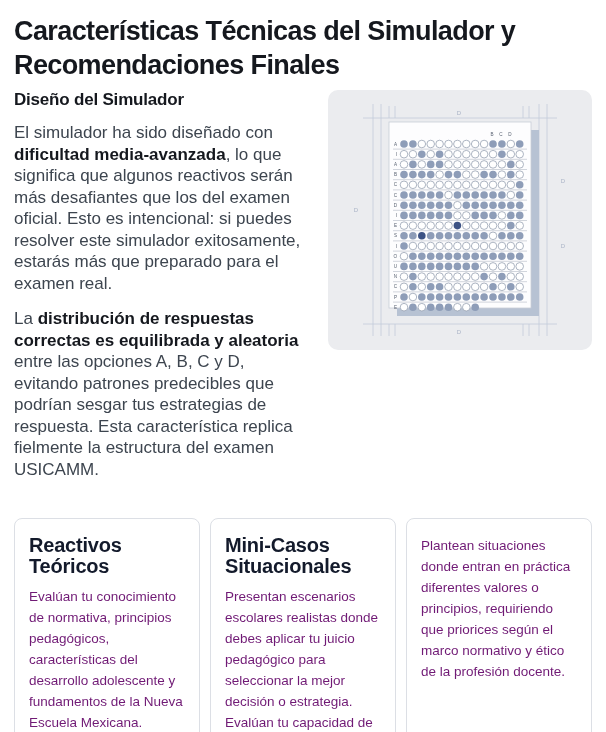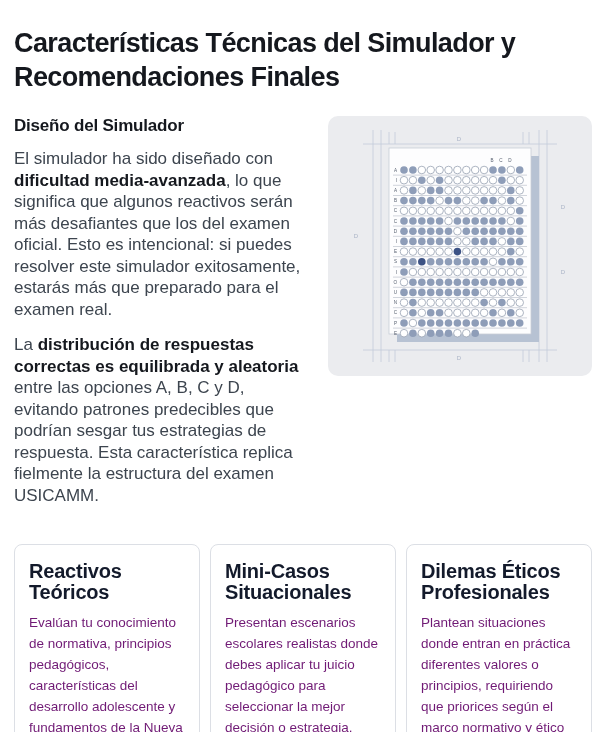--- a/index.html
+++ b/index.html
@@ -6,24 +6,24 @@
   html,body { background:#ffffff; }
   body {
     width:606px; height:732px; overflow:hidden;
     font-family:"Liberation Sans","DejaVu Sans",sans-serif;
     color:#3d454f;
   }
   .page { padding:6px 14px 0 14px; }
 
   h1 {
     font-size:27px; line-height:34px; font-weight:700;
-    letter-spacing:-0.6px; color:#15181e; margin-top:20px;
+    letter-spacing:-0.6px; color:#15181e; margin-top:8px;
   }
 
-  .two-col { display:flex; gap:22px; margin-top:22px; align-items:flex-start; }
+  .two-col { display:flex; gap:22px; margin-top:8px; align-items:flex-start; }
   .col-text { width:292px; flex:none; }
   h2 { font-size:17px; font-weight:700; color:#15181e; margin:0 0 12px 0; letter-spacing:-0.2px; }
   .col-text p { font-size:17px; line-height:21.5px; margin-bottom:14px; }
   .col-text strong, .footer-note strong { color:#15181e; font-weight:700; }
 
   .illus {
     flex:1; height:260px; background:#ebecef; border-radius:10px;
     position:relative; overflow:hidden;
   }
   .illus svg { display:block; width:100%; height:100%; }
@@ -349,18 +349,17 @@
   <div class="cards">
     <div class="card">
       <h3>Reactivos Teóricos</h3>
       <p>Evalúan tu conocimiento de normativa, principios pedagógicos, características del desarrollo adolescente y fundamentos de la Nueva Escuela Mexicana. Requieren comprensión conceptual precisa.</p>
     </div>
     <div class="card">
       <h3>Mini-Casos Situacionales</h3>
       <p>Presentan escenarios escolares realistas donde debes aplicar tu juicio pedagógico para seleccionar la mejor decisión o estrategia. Evalúan tu capacidad de análisis y aplicación práctica.</p>
     </div>
     <div class="card">
-      <h3>Dilemas Éticos Profesionales</h3>
       <p>Plantean situaciones donde entran en práctica diferentes valores o principios, requiriendo que priorices según el marco normativo y ético de la profesión docente.</p>
     </div>
   </div>
 
 </div>
 
 </body></html>

